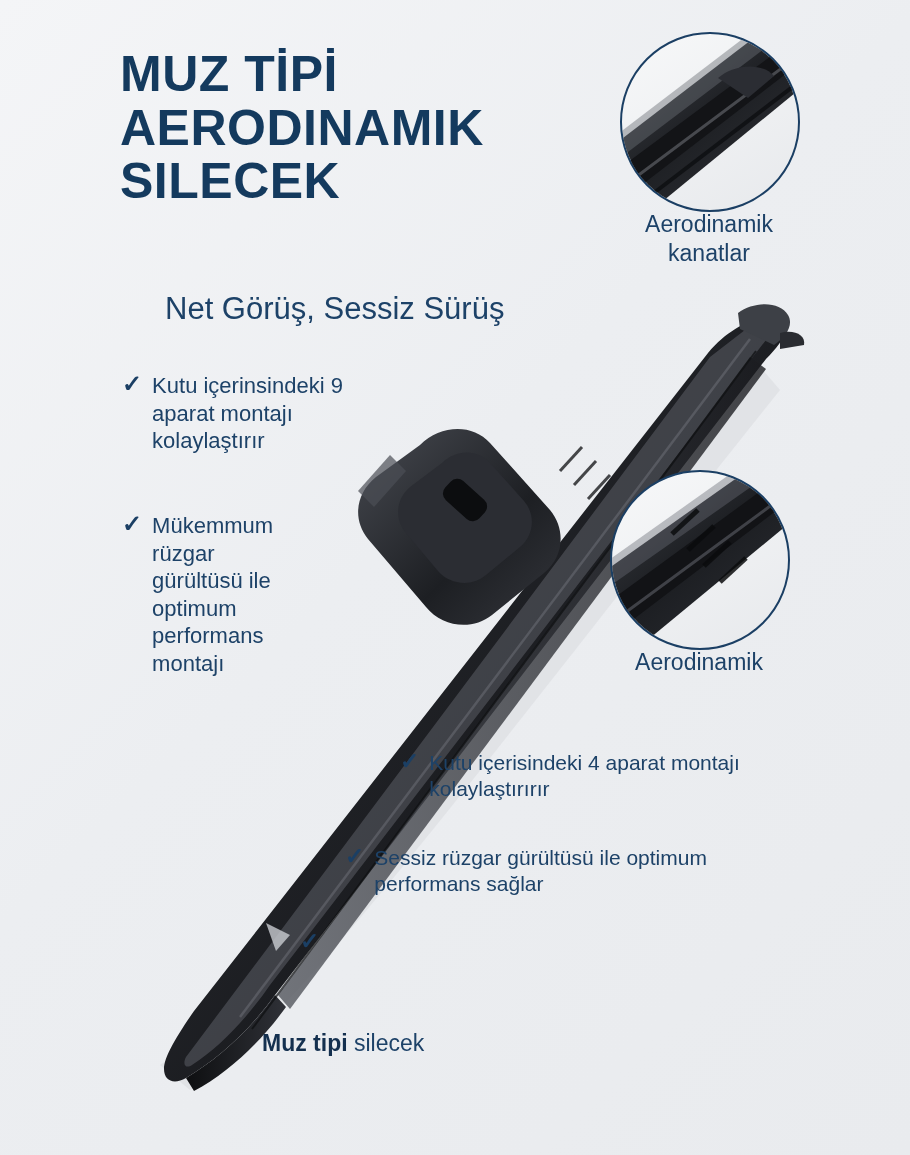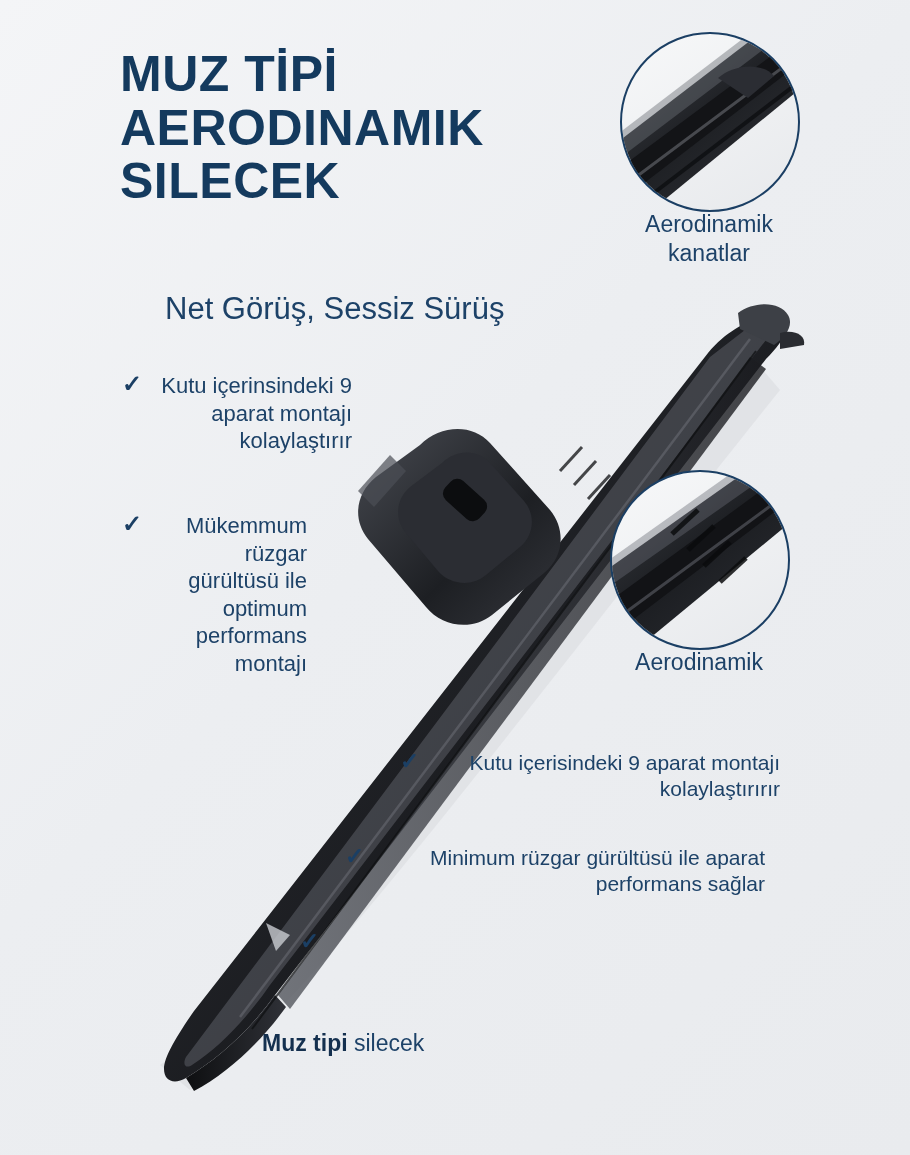--- a/index.html
+++ b/index.html
@@ -49,21 +49,21 @@
     align-items: flex-start;
     color: #1d4268;
   }
   .check {
     flex: 0 0 auto;
     margin-right: 10px;
     line-height: 1;
     color: #1b3f64;
     font-weight: bold;
   }
-  .bullet .txt { line-height: 1.25; text-align: right; }
+  .bullet .txt { line-height: 1.25; }
 
   .left-bullets .bullet { left: 122px; }
   .b1 { top: 372px; width: 230px; font-size: 22px; }
   .b1 .check { font-size: 24px; }
   .b2 { top: 512px; width: 185px; font-size: 22px; }
   .b2 .check { font-size: 24px; }
 
   .b3 { left: 400px; top: 750px; width: 380px; font-size: 21px; }
   .b4 { left: 345px; top: 845px; width: 420px; font-size: 21px; }
   .b5 { left: 300px; top: 930px; width: 450px; font-size: 21px; }
@@ -203,25 +203,25 @@
     </div>
     <div class="bullet b2">
       <span class="check">✓</span>
       <span class="txt">Mükemmum rüzgar gürültüsü ile optimum performans montajı</span>
     </div>
   </div>
 
   <div>
     <div class="bullet b3">
       <span class="check">✓</span>
-      <span class="txt">Kutu içerisindeki 9 aparat montajı kolaylaştırırır</span>
+      <span class="txt">Kutu içerisindeki 4 aparat montajı kolaylaştırırır</span>
     </div>
     <div class="bullet b4">
       <span class="check">✓</span>
-      <span class="txt">Minimum rüzgar gürültüsü ile aparat performans sağlar</span>
+      <span class="txt">Sessiz rüzgar gürültüsü ile optimum performans sağlar</span>
     </div>
     <div class="bullet b5">
       <span class="check">✓</span>
     </div>
   </div>
 
   <div class="caption-bottom">
     <b>Muz tipi</b><span> silecek</span>
   </div>
 

